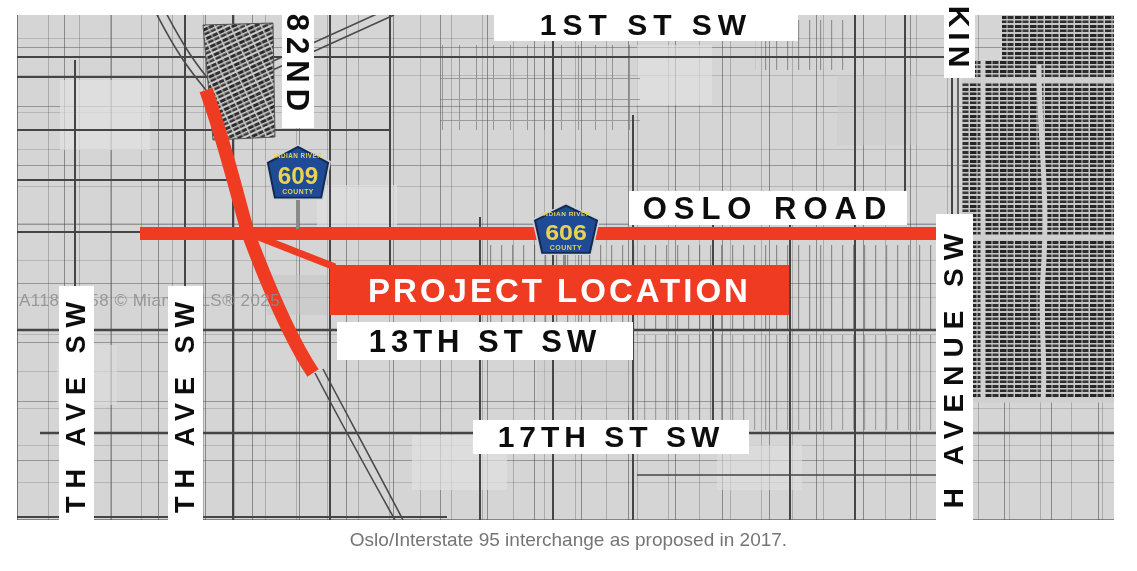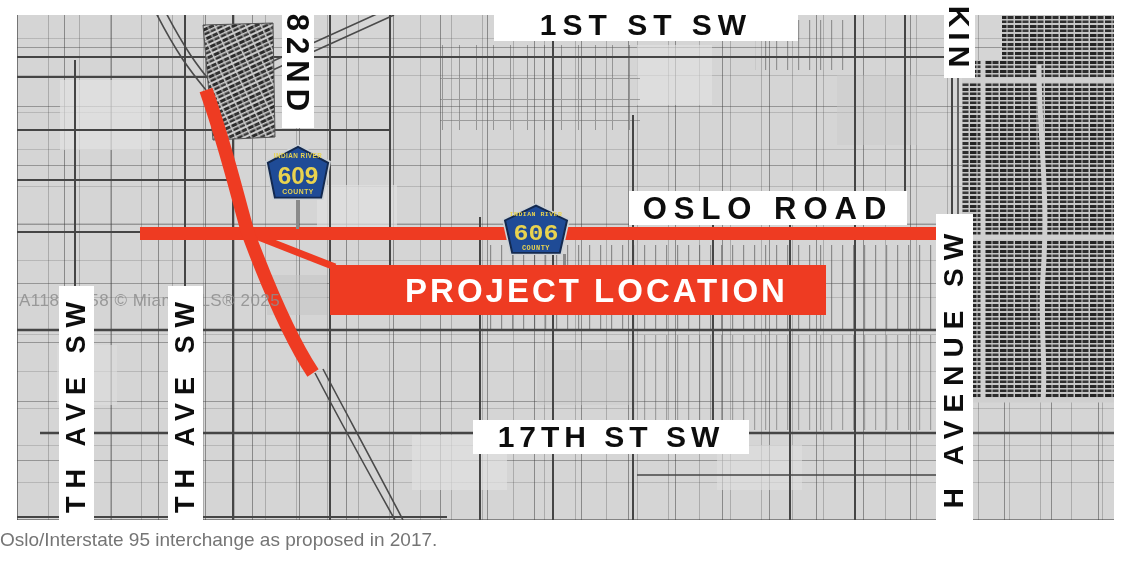--- a/index.html
+++ b/index.html
@@ -19,33 +19,33 @@
           display:flex;align-items:center;justify-content:center;overflow:hidden;
           white-space:nowrap;line-height:1;}
   .banner span{display:block;white-space:nowrap;}
   .vert-cw span{transform:rotate(90deg);}
   .vert-ccw span{transform:rotate(-90deg);}
   .b-1st  {left:494px;top:8px;  width:304px;height:33px;font-size:30px;letter-spacing:6px;}
   .b-82nd {left:282px;top:2px;  width:32px; height:126px;font-size:31px;letter-spacing:6px;}
   .b-kin  {left:944px;top:0px;  width:31px; height:78px; font-size:30px;letter-spacing:5px;}
   .b-oslo {left:629px;top:191px;width:278px;height:34px;font-size:31px;letter-spacing:7px;}
   .b-proj {left:330px;top:265px;width:459px;height:50px;font-size:33px;letter-spacing:3px;
-           background:#ee3b22;color:#ffffff;padding-left:37px;}
+           background:#ee3b22;color:#ffffff;}
   .b-13th {left:337px;top:322px;width:296px;height:38px;font-size:31px;letter-spacing:5px;}
   .b-17th {left:473px;top:420px;width:276px;height:34px;font-size:30px;letter-spacing:5px;text-align:right;}
   .b-ave1 {left:59px; top:286px;width:35px; height:234px;font-size:27px;letter-spacing:8px;}
   .b-ave2 {left:168px;top:286px;width:35px; height:234px;font-size:27px;letter-spacing:8px;}
   .b-hav  {left:936px;top:214px;width:37px; height:306px;font-size:28px;letter-spacing:8px;}
   .pole{position:absolute;width:3px;background:#8a8a8a;}
   .pole-609{left:296px;top:198px;height:31px;}
   .pole-606{left:563px;top:254px;height:20px;}
   .shield{position:absolute;}
   .shield-609{left:263px;top:143px;width:70px;height:58px;text-decoration:underline;}
-  .shield-606{left:500px;top:202px;width:72px;height:54px;font-family:Liberation Mono, monospace;}
-  .caption{position:absolute;left:0;top:529px;width:1137px;
+  .shield-606{left:530px;top:202px;width:72px;height:54px;}
+  .caption{position:absolute;left:0;top:529px;width:1137px;text-align:center;
            font-size:19px;color:#757575;}
 </style>
 </head>
 <body>
 
 <div class="page">
 
   <div class="map">
 
     <svg width="1097" height="505" viewBox="0 0 1097 505">
@@ -184,20 +184,23 @@
   </div>
   <div class="banner vert-cw b-kin">
     <span>KIN</span>
   </div>
   <div class="banner b-oslo">
     <span>OSLO ROAD</span>
   </div>
   <div class="banner b-proj">
     <span>PROJECT LOCATION</span>
   </div>
+  <div class="banner b-13th">
+    <span>13TH ST SW</span>
+  </div>
   <div class="banner b-17th">
     <span>17TH ST SW</span>
   </div>
   <div class="banner vert-ccw b-ave1">
     <span>TH AVE SW</span>
   </div>
   <div class="banner vert-ccw b-ave2">
     <span>TH AVE SW</span>
   </div>
   <div class="banner vert-ccw b-hav">

